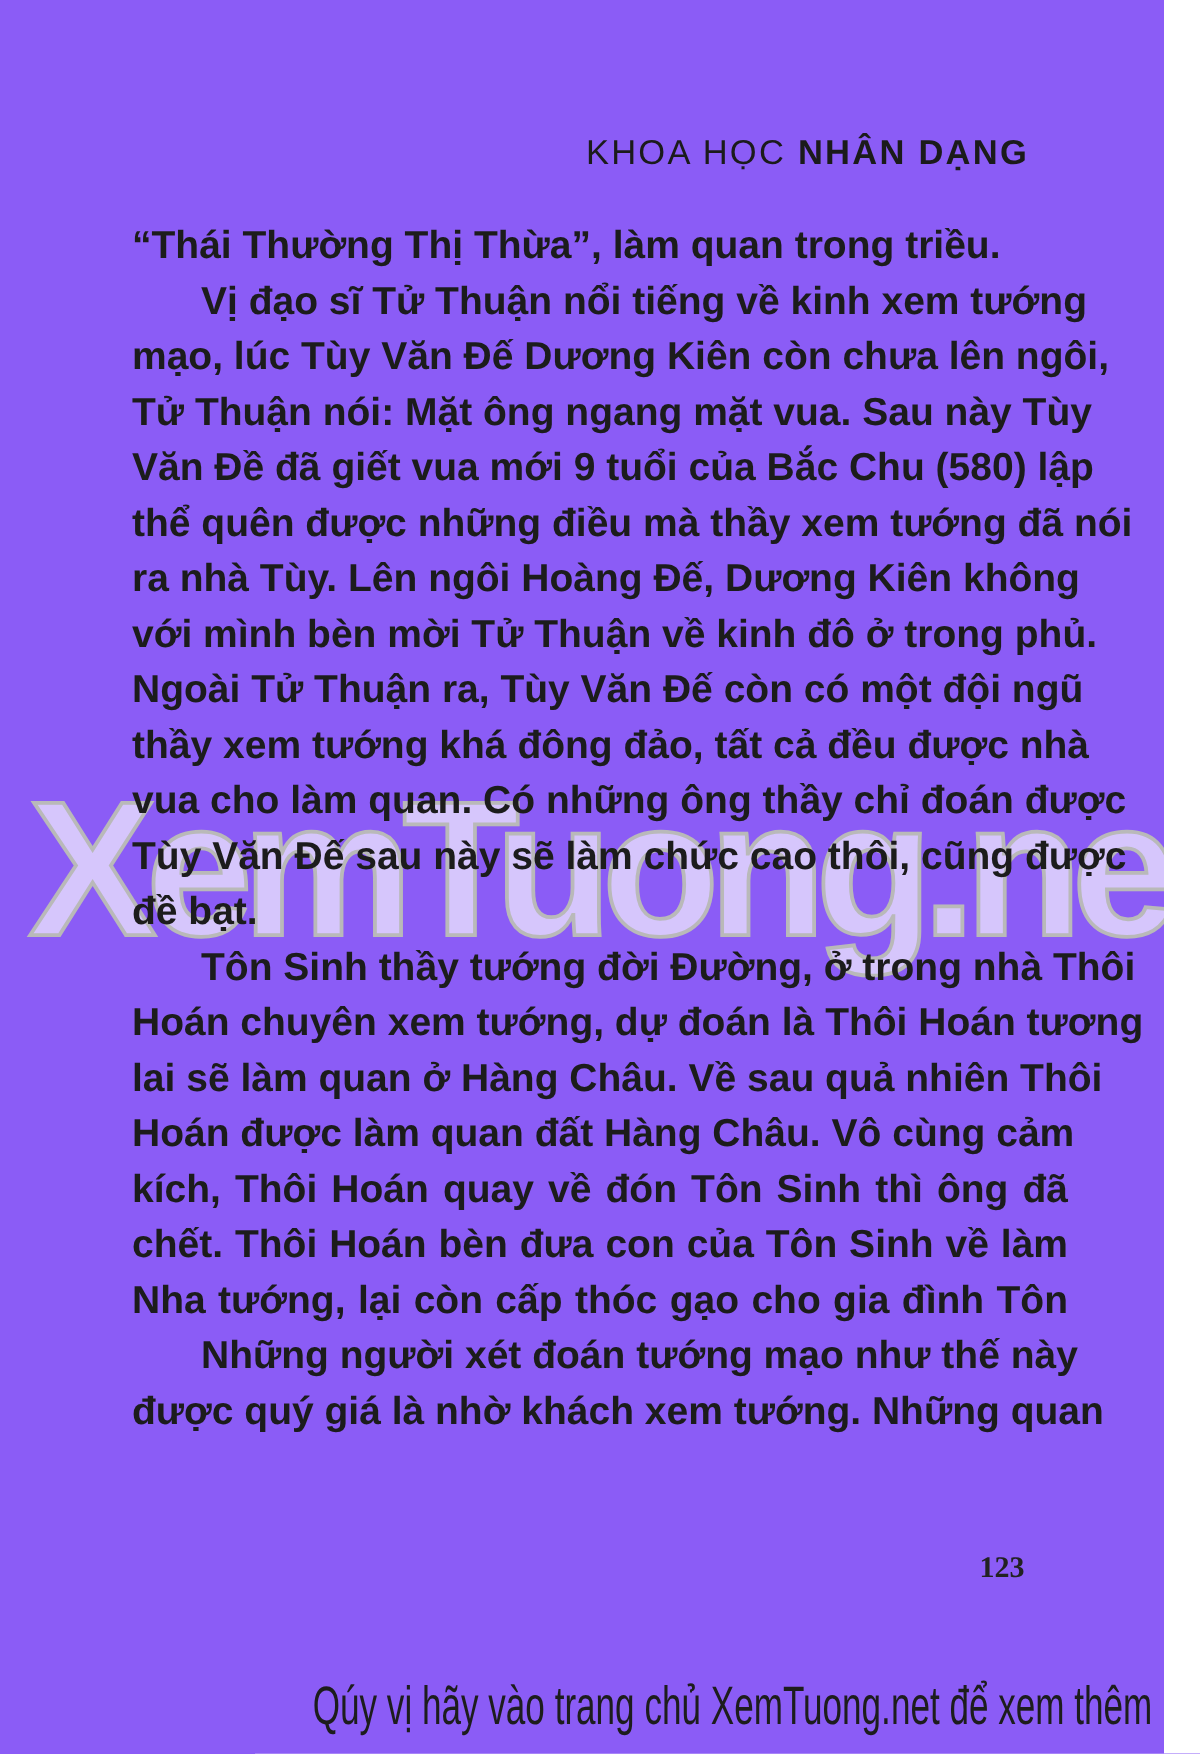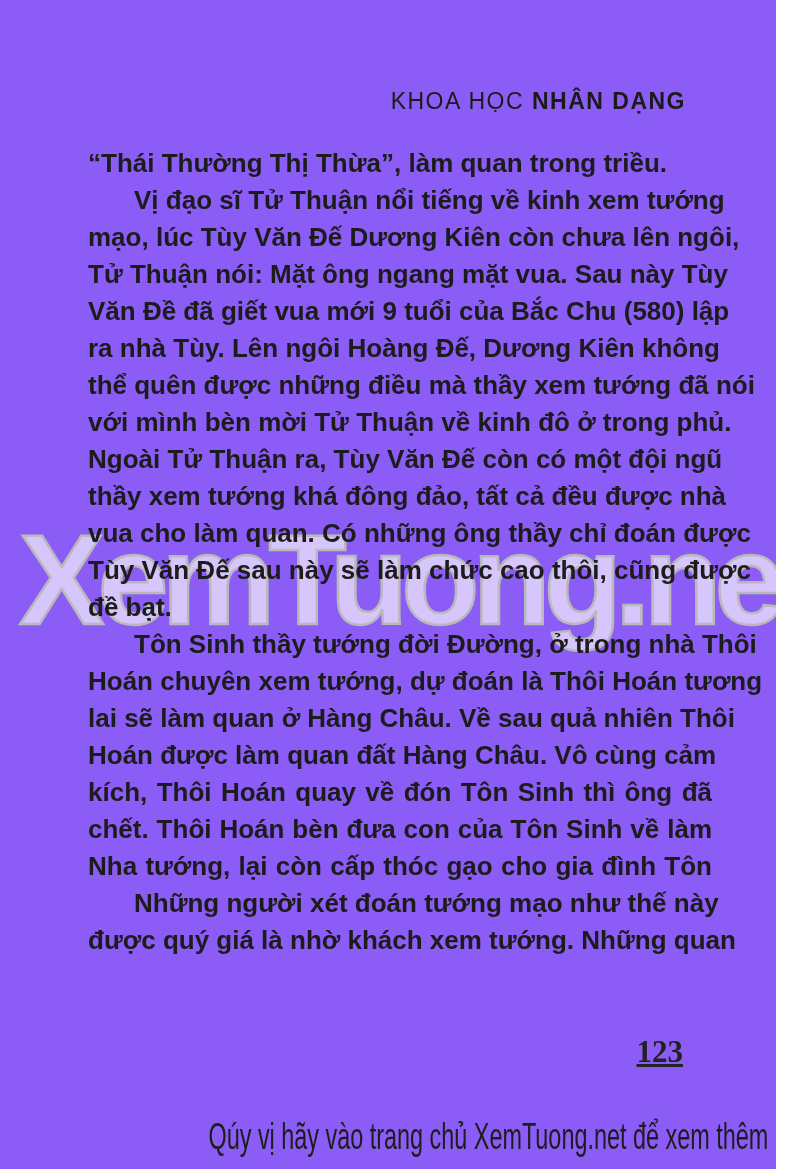--- a/index.html
+++ b/index.html
@@ -61,24 +61,23 @@
   }
   .line.end { text-align-last: left; white-space: normal; }
   .line.indent { text-indent: 46px; }
 
   .page-number {
     position: absolute;
     top: 1034px;
     right: 93px;
     font-family: "Liberation Serif", serif;
     font-weight: bold;
-    font-size: 31px;
+    font-size: 20px;
     color: #222222;
     z-index: 3;
-    text-decoration: underline;
   }
 
   .footer-banner {
     position: absolute;
     top: 1116px;
     left: 0;
     width: 800px;
     text-align: center;
     z-index: 3;
   }
@@ -103,22 +102,22 @@
   </div>
 
   <div class="watermark">XemTuong.net</div>
 
   <div class="body-text">
     <div class="line end">“Thái Thường Thị Thừa”, làm quan trong triều.</div>
     <div class="line indent">Vị đạo sĩ Tử Thuận nổi tiếng về kinh xem tướng</div>
     <div class="line">mạo, lúc Tùy Văn Đế Dương Kiên còn chưa lên ngôi,</div>
     <div class="line">Tử Thuận nói: Mặt ông ngang mặt vua. Sau này Tùy</div>
     <div class="line">Văn Đề đã giết vua mới 9 tuổi của Bắc Chu (580) lập</div>
+    <div class="line">thể quên được những điều mà thầy xem tướng đã nói</div>
     <div class="line">ra nhà Tùy. Lên ngôi Hoàng Đế, Dương Kiên không</div>
-    <div class="line">thể quên được những điều mà thầy xem tướng đã nói</div>
     <div class="line">với mình bèn mời Tử Thuận về kinh đô ở trong phủ.</div>
     <div class="line">Ngoài Tử Thuận ra, Tùy Văn Đế còn có một đội ngũ</div>
     <div class="line">thầy xem tướng khá đông đảo, tất cả đều được nhà</div>
     <div class="line">vua cho làm quan. Có những ông thầy chỉ đoán được</div>
     <div class="line">Tùy Văn Đế sau này sẽ làm chức cao thôi, cũng được</div>
     <div class="line end">đề bạt.</div>
     <div class="line indent">Tôn Sinh thầy tướng đời Đường, ở trong nhà Thôi</div>
     <div class="line">Hoán chuyên xem tướng, dự đoán là Thôi Hoán tương</div>
     <div class="line">lai sẽ làm quan ở Hàng Châu. Về sau quả nhiên Thôi</div>
     <div class="line">Hoán được làm quan đất Hàng Châu. Vô cùng cảm</div>

